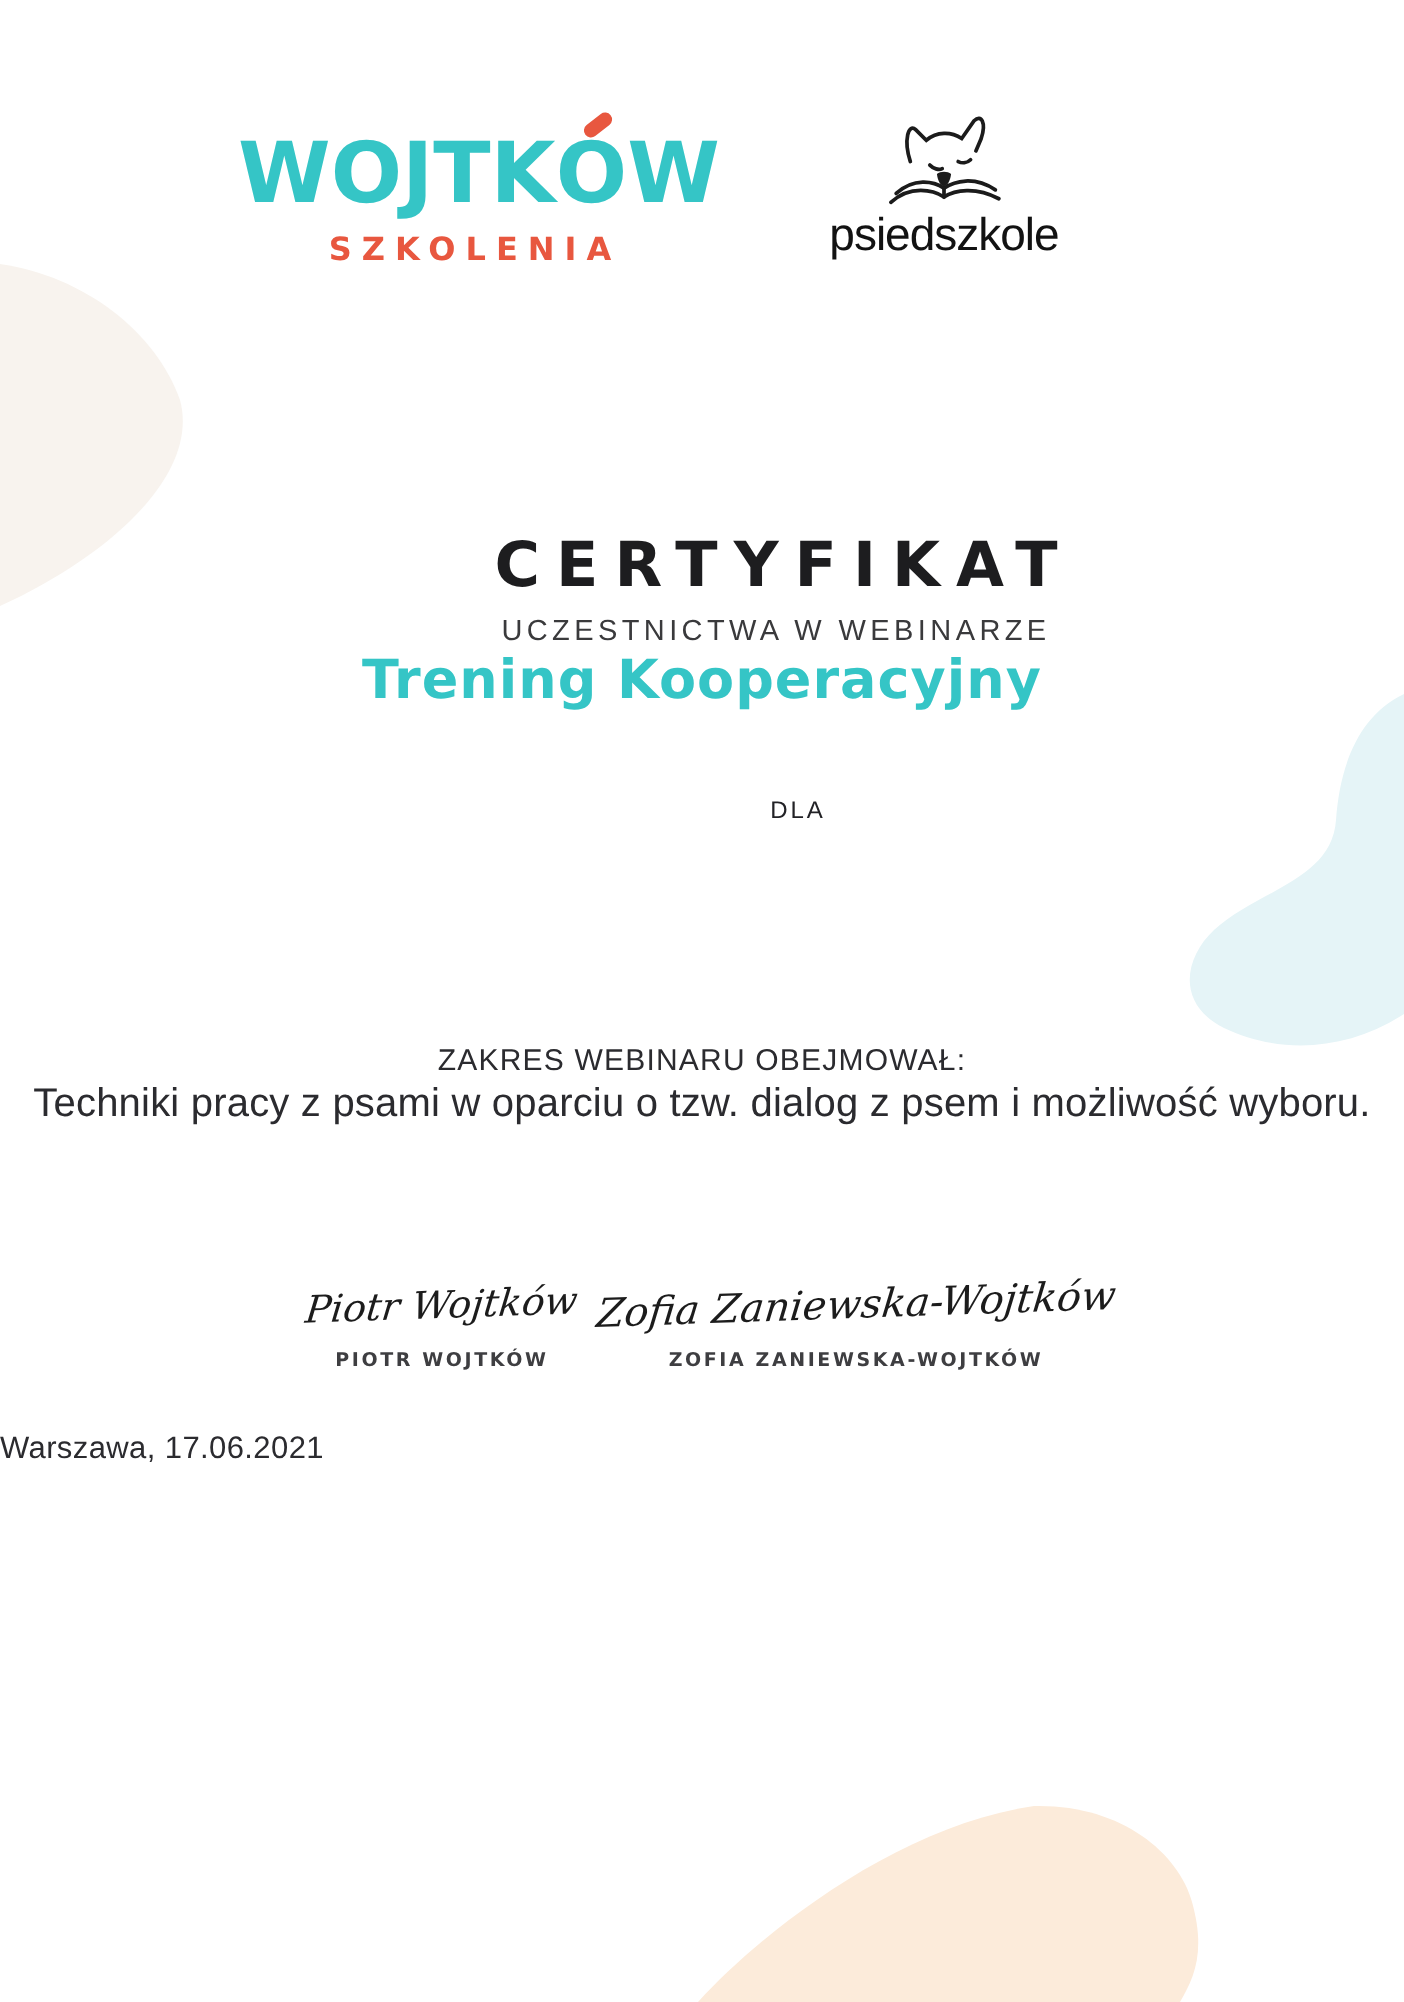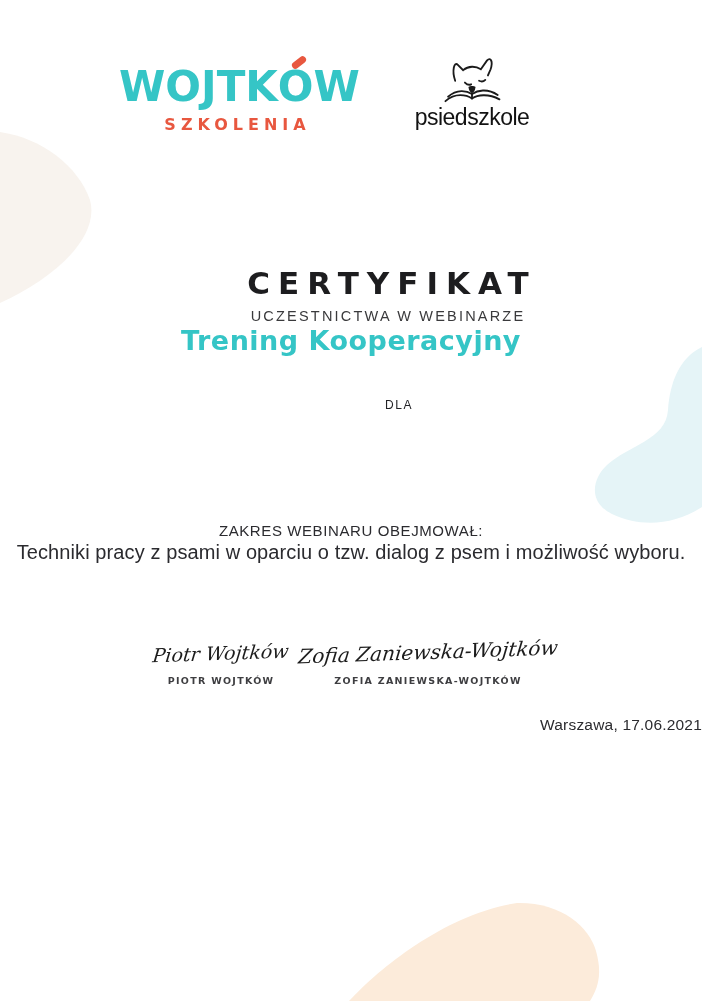--- a/index.html
+++ b/index.html
@@ -81,21 +81,21 @@
     transform:skewX(-8deg) rotate(-2deg); white-space:nowrap;
   }
   .sig-script-1 { font-size:19px; }
   .sig-script-2 { font-size:20px; }
   .sig-printed {
     margin-top:11px; font-family:"DejaVu Sans",sans-serif; font-weight:700;
     font-size:9.5px; letter-spacing:1.3px; color:#3E3E41;
   }
 
   .place-date {
-    top:716px; left:0; width:100%; text-align:right;
+    top:716px; left:0; width:100%; text-align:left;
     font-size:15.5px; letter-spacing:0.2px; color:var(--body_text,#2B2B2F);
   }
 </style>
 </head>
 <body>
 
 <div class="page">
 
   <svg class="bg-svg" viewBox="0 0 702 1001" xmlns="http://www.w3.org/2000/svg" aria-hidden="true">
     <path class="blob-cream" d="M0,132 C42,138 78,166 90,200 C100,237 55,278 0,303 Z"></path>

